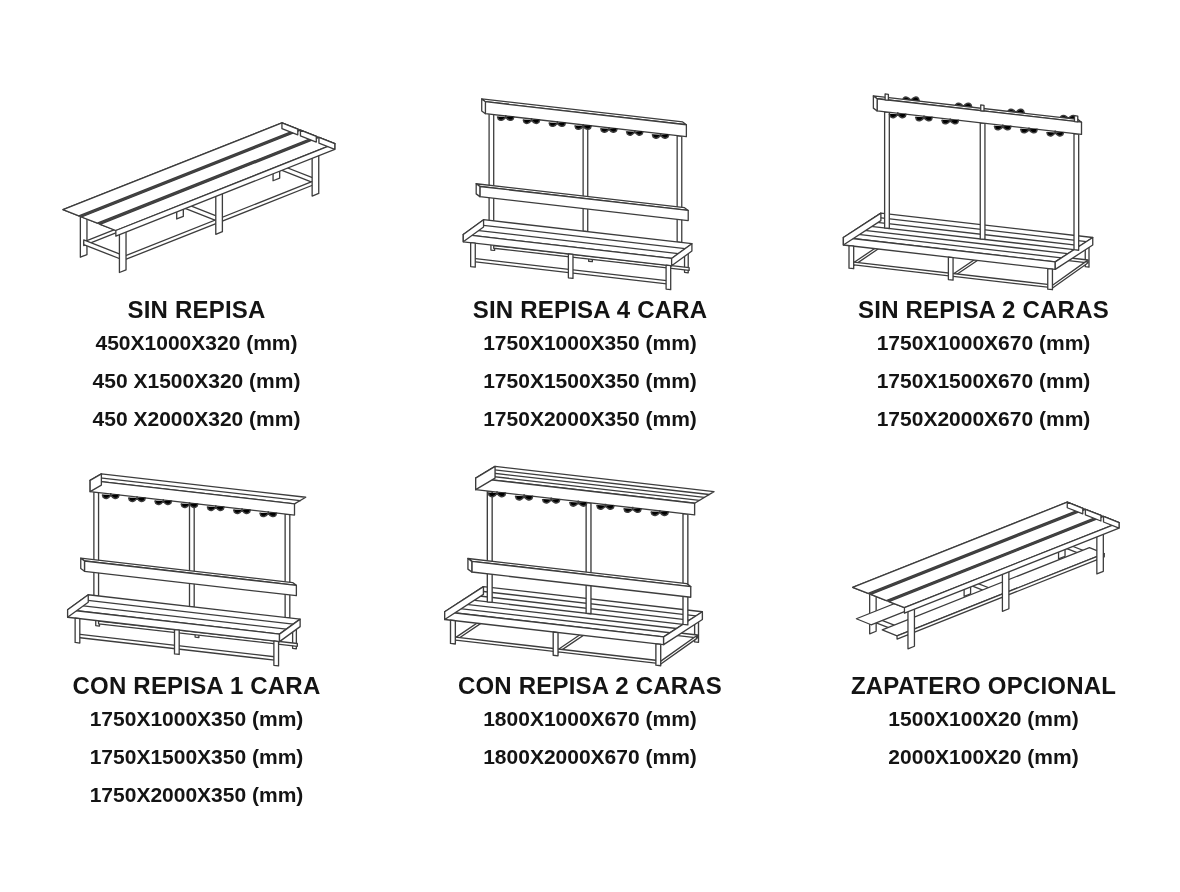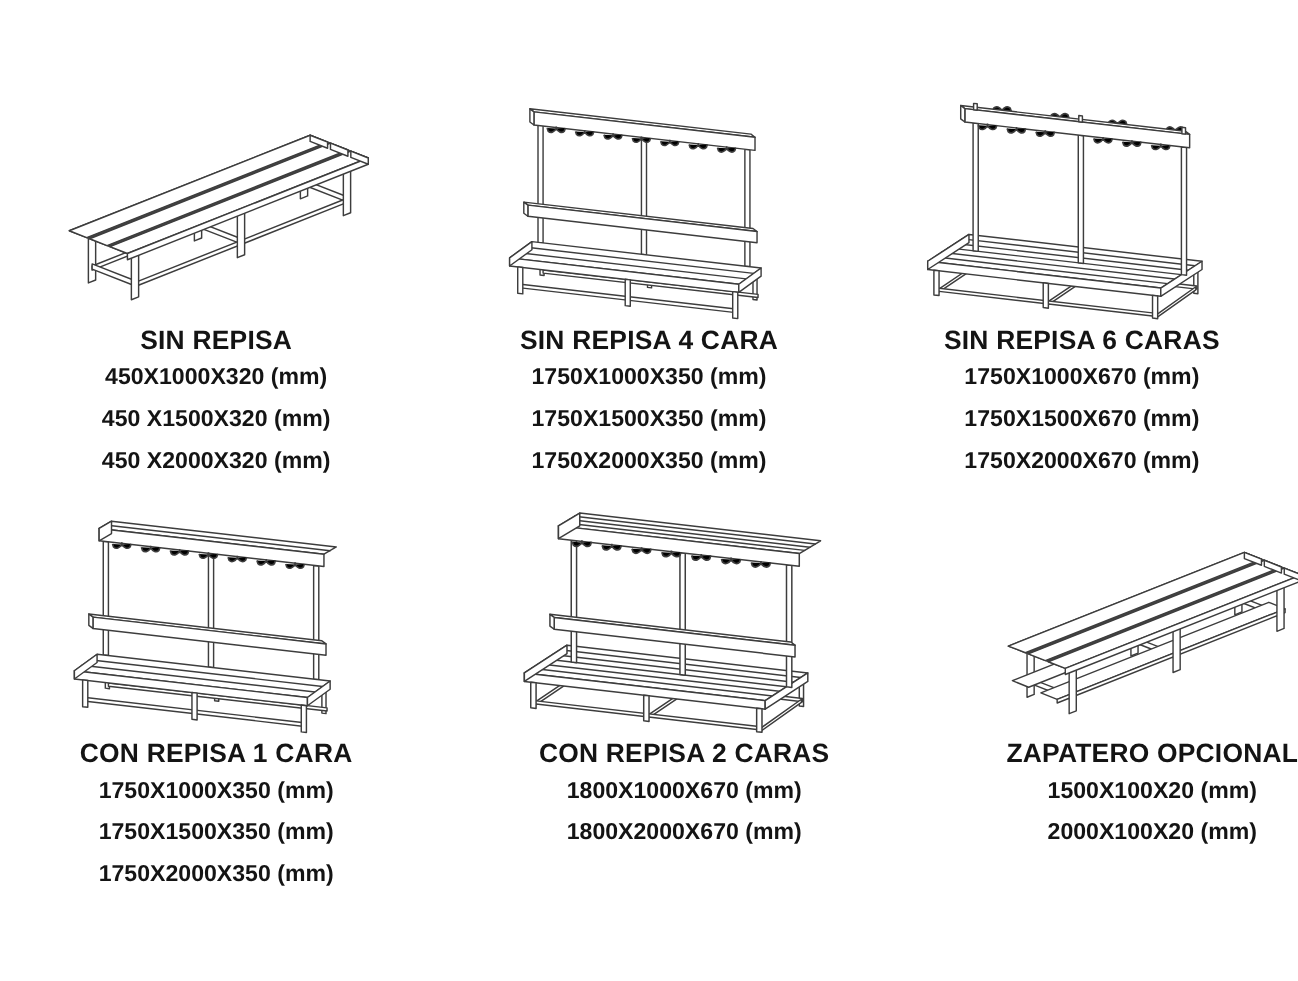--- a/index.html
+++ b/index.html
@@ -2,21 +2,21 @@
 <html><head>
 <meta charset="utf-8">
 <style>
   html,body{margin:0;padding:0;}
   body{
     width:1180px;height:892px;background:#ffffff;overflow:hidden;
     font-family:"Liberation Sans", sans-serif;color:#141414;
   }
   .grid{display:grid;grid-template-columns:393px 394px 393px;}
   .grid.row1{height:440px;}
-  .grid.row2{height:452px;gap:32px;}
+  .grid.row2{height:452px;}
   .cell{display:flex;flex-direction:column;align-items:center;}
   .row1 .art{margin-top:80px;height:210px;}
   .row2 .art{margin-top:14px;height:212px;}
   .art{display:flex;align-items:flex-end;justify-content:center;width:100%;}
   .title{
     font-size:24px;font-weight:700;line-height:24px;margin:8px 0 2px;
     letter-spacing:.2px;white-space:pre;
   }
   .dim{font-size:21px;font-weight:700;line-height:38px;margin:0;white-space:pre;}
   
@@ -158,21 +158,21 @@
         <polygon points="156.5,26.6 160,27 160,33.2 156.5,32.8" class="f"></polygon>
         <polygon points="256.5,38.1 260,38.5 260,44.7 256.5,44.3" class="f"></polygon>
         <use href="#hook" x="68" y="35.5"></use>
           <use href="#hook" x="96" y="38.8"></use>
         <use href="#hook" x="124" y="42"></use>
           <use href="#hook" x="180" y="48.4"></use>
         <use href="#hook" x="208" y="51.6"></use>
           <use href="#hook" x="236" y="54.9"></use>
       </svg>
     </div>
-    <h3 class="title">SIN REPISA 6 CARAS</h3>
+    <h3 class="title">SIN REPISA 2 CARAS</h3>
     <p class="dim">1750X1000X670 (mm)</p>
     <p class="dim">1750X1500X670 (mm)</p>
     <p class="dim">1750X2000X670 (mm)</p>
   </section>
 </div>
 
 <div class="grid row2">
 
   <section class="cell">
     <div class="art">

